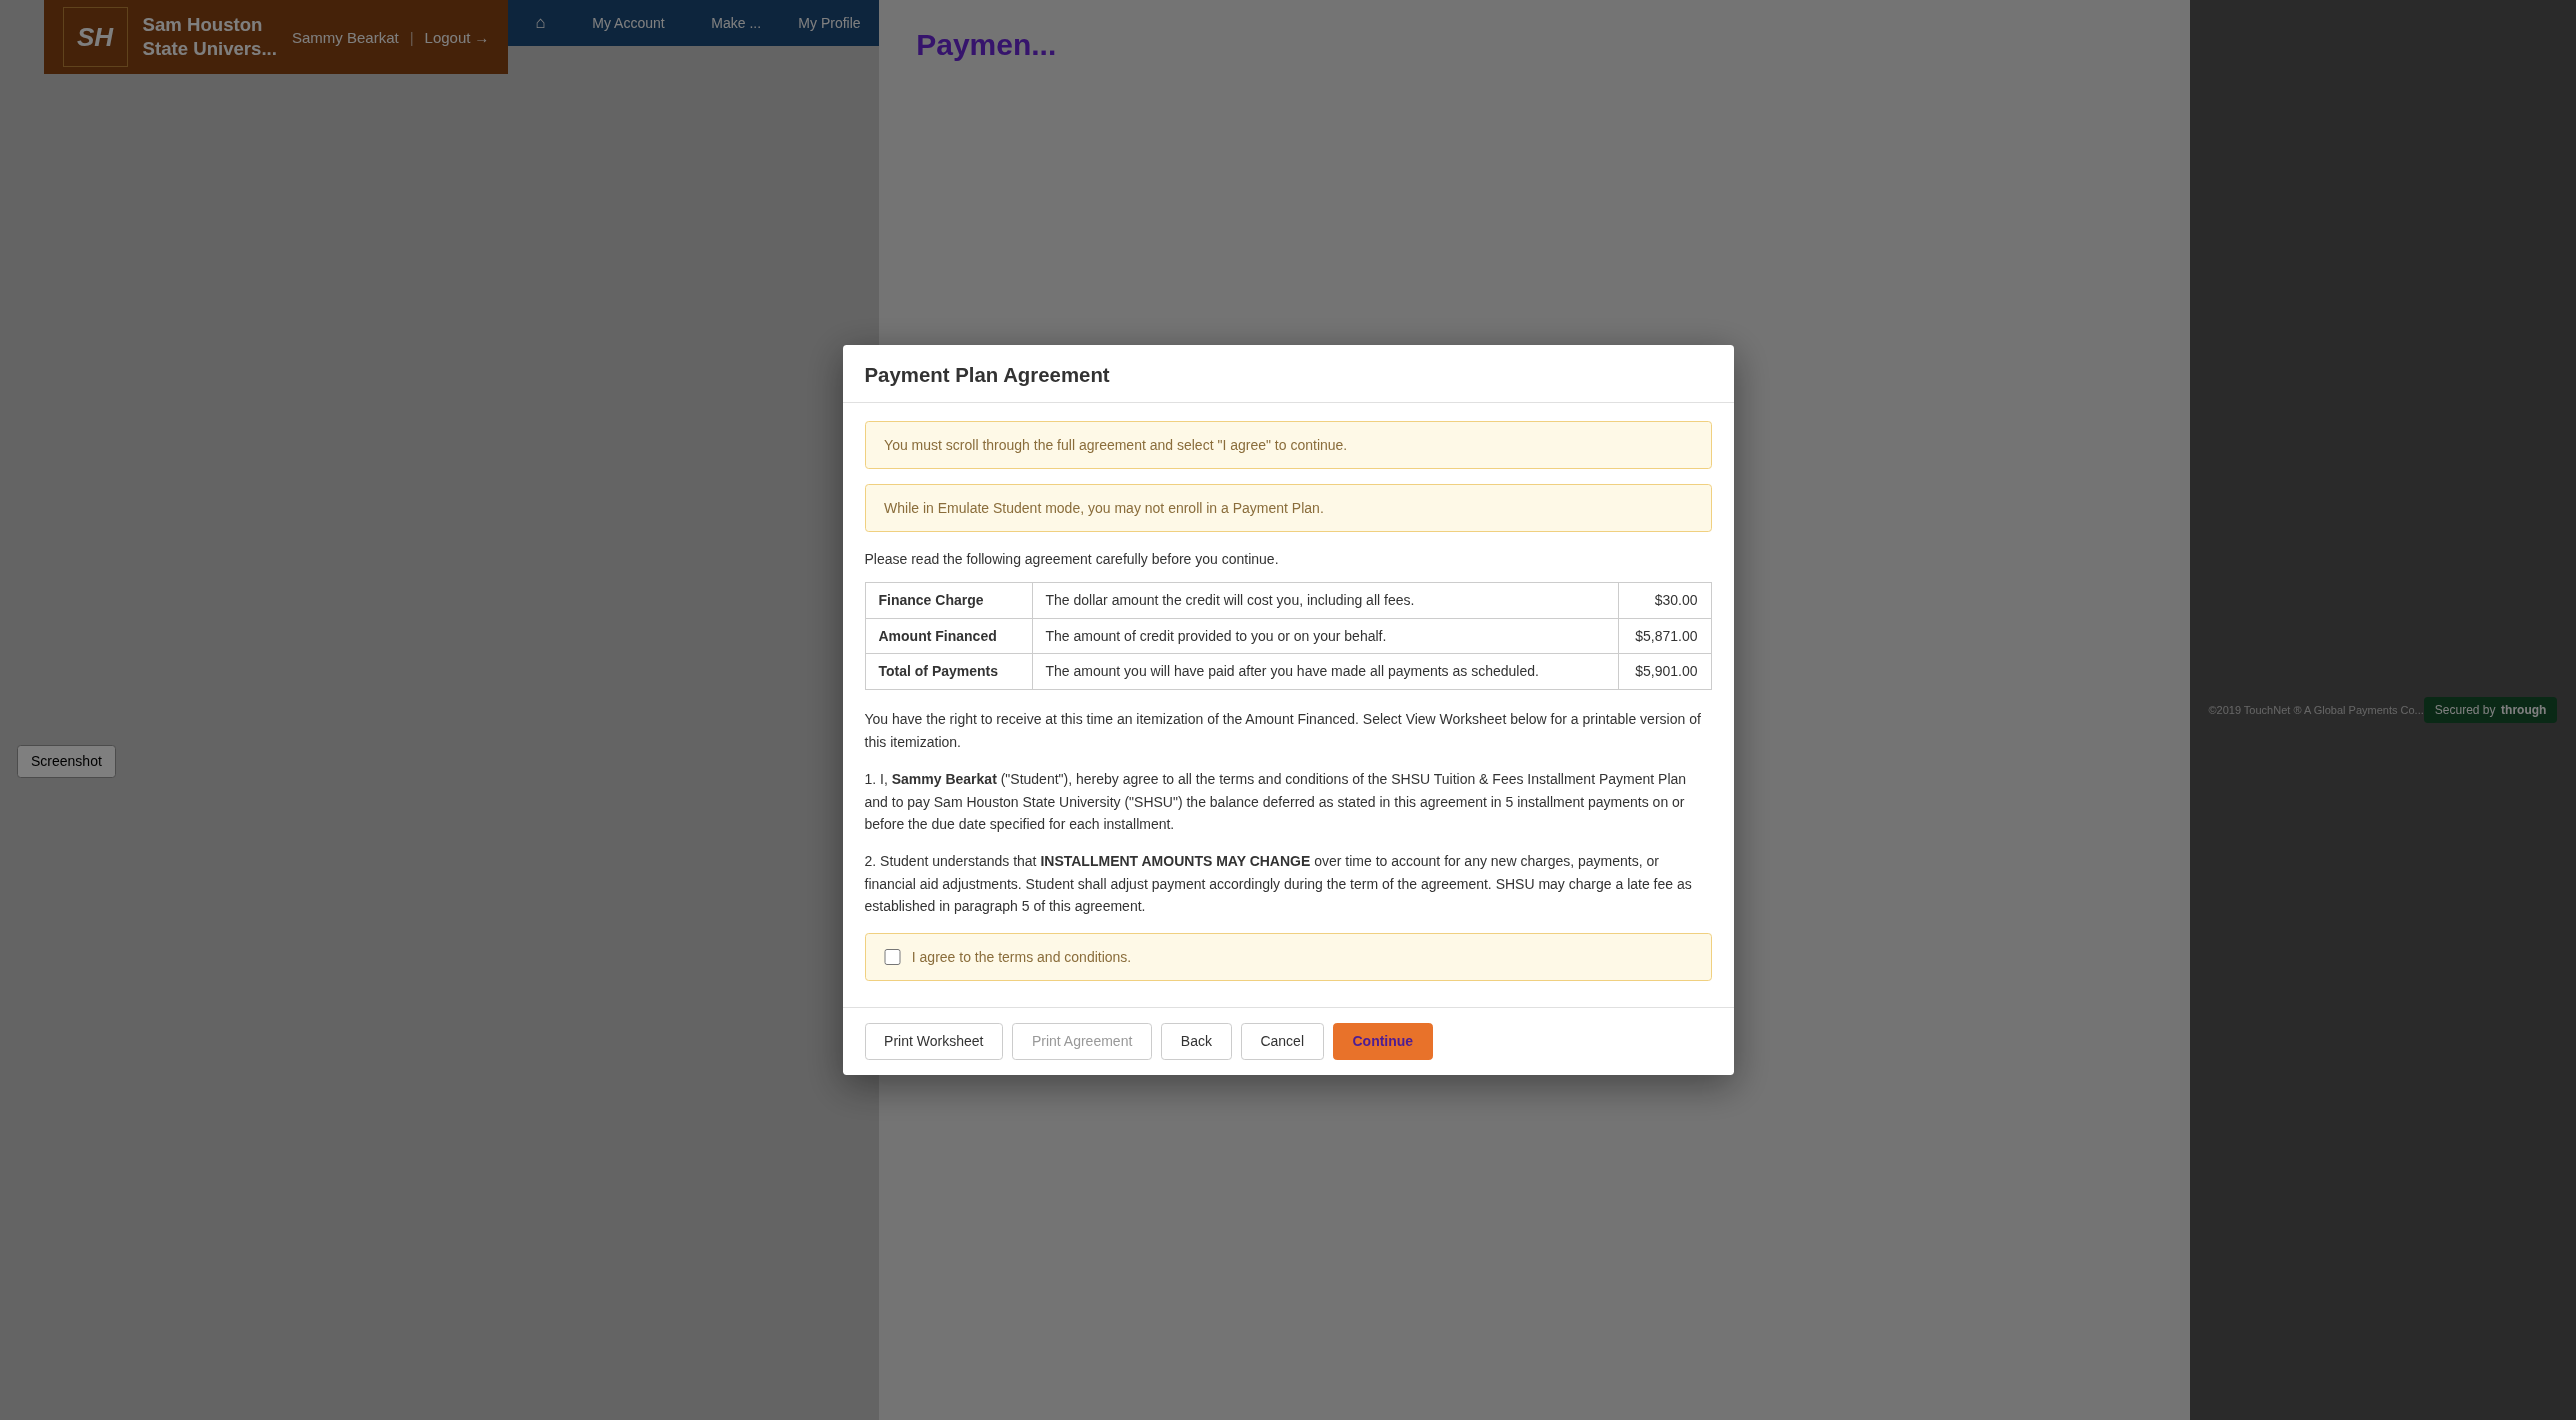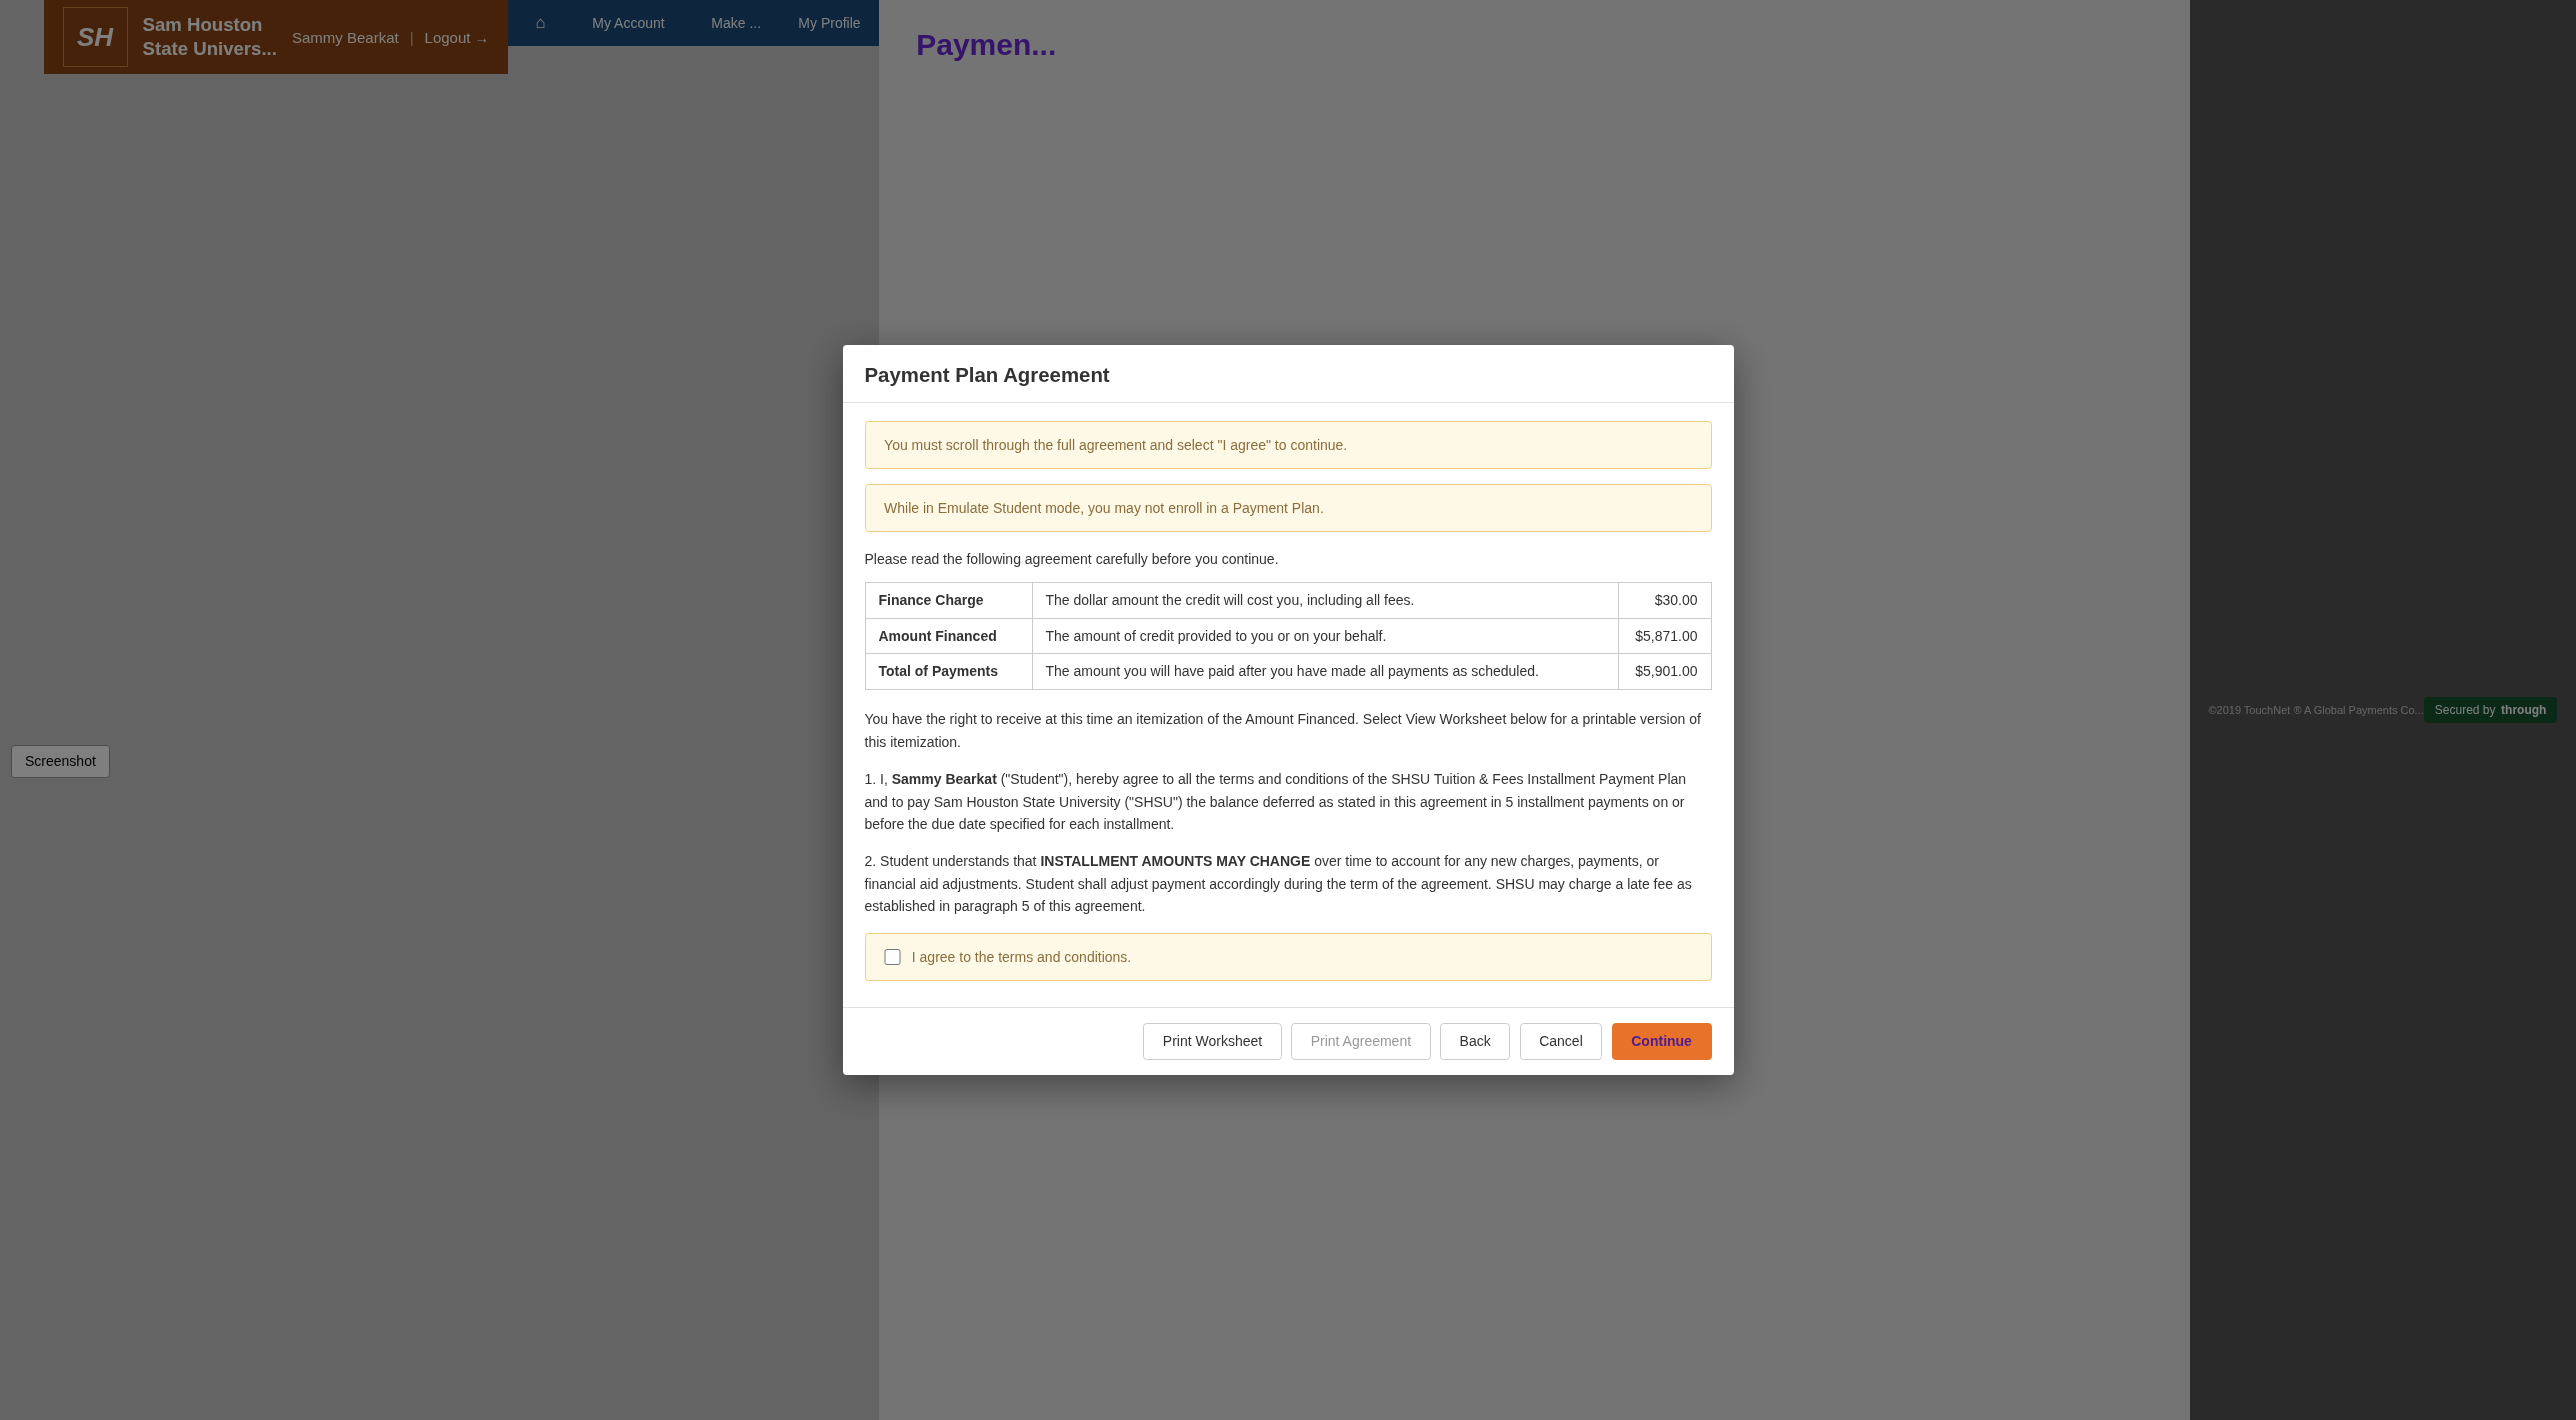--- a/index.html
+++ b/index.html
@@ -110,21 +110,21 @@
     .page-title {
       font-size: 30px;
       color: #6d28d9;
       font-weight: bold;
       margin-bottom: 18.6px;
     }
 
     
     .screenshot-btn {
       position: fixed;
-      left: 11px;
+      left: 17px;
       top: 745px;
       background: white;
       border: 0.9px solid #999;
       border-radius: 3.7px;
       padding: 7.4px 13px;
       font-size: 14px;
       cursor: pointer;
       z-index: 10;
     }
 
@@ -278,21 +278,21 @@
       font-size: 14px;
       color: #8a6d3b;
       cursor: pointer;
     }
 
     
     .modal-footer {
       padding: 15px 22px;
       border-top: 0.9px solid #e0e0e0;
       display: flex;
-      justify-content: flex-end;
+      justify-content: flex-start;
       align-items: center;
       gap: 9.3px;
     }
 
     .btn {
       padding: 9.3px 18.6px;
       font-size: 14px;
       border-radius: 3.7px;
       cursor: pointer;
       border: 0.9px solid #ccc;

